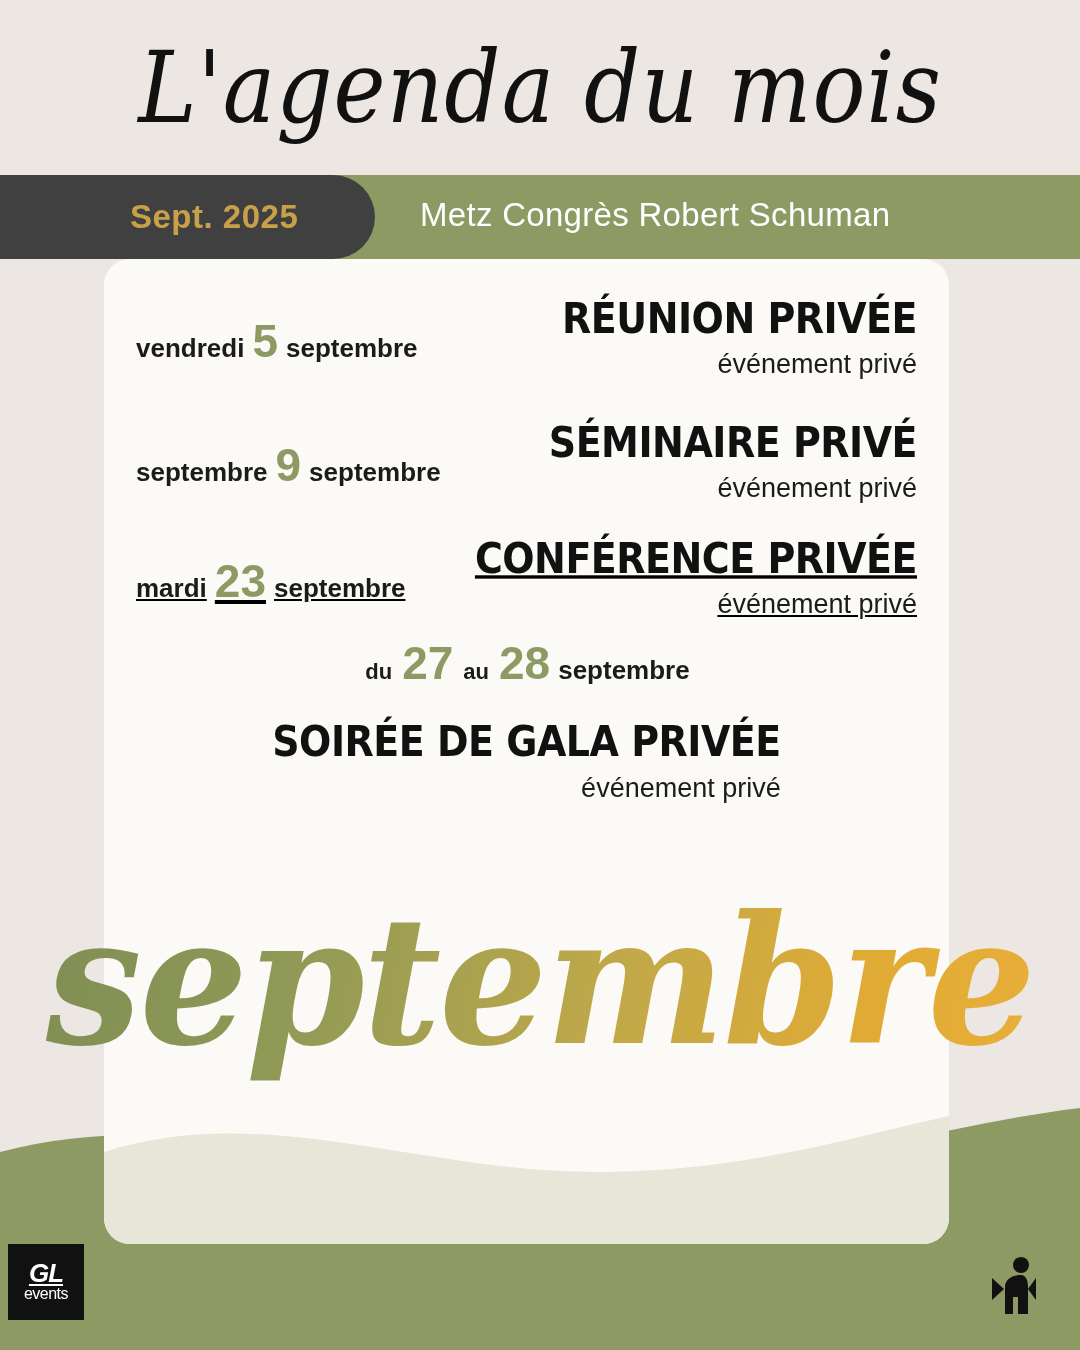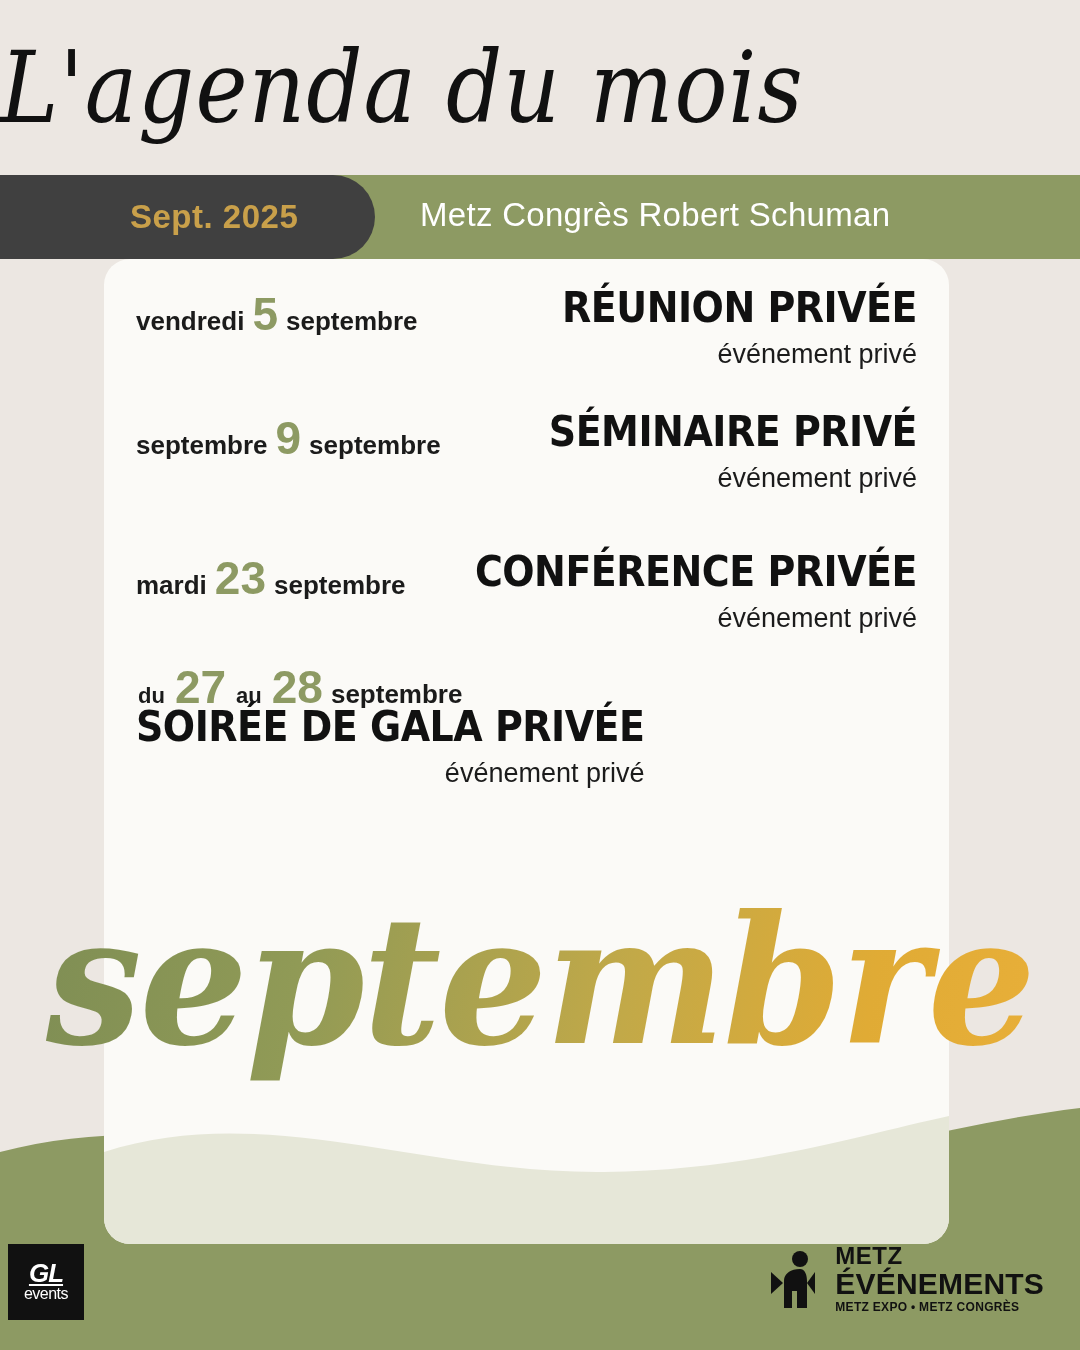--- a/index.html
+++ b/index.html
@@ -9,21 +9,21 @@
     font-family:"Liberation Sans", sans-serif;
     background:#ece7e2;
     overflow:hidden;
     position:relative;
   }
 
   
   .title-band {
     position:absolute; top:0; left:0; width:1080px; height:175px;
     background:#ece7e2;
-    display:flex; align-items:center; 
+    display:flex; align-items:center; justify-content:center;
   }
   .main-title {
     font-family:"DejaVu Serif", serif;
     font-style:italic;
     font-size:88px;
     color:#111111;
     letter-spacing:1px;
     transform:scaleY(1.12);
     white-space:nowrap;
   }
@@ -79,23 +79,24 @@
 
   
   .events {
     position:absolute; top:259px; left:104px; width:845px;
     padding-top:24px;
   }
   .event-row {
     position:relative;
     height:100px;
     display:flex;
-    align-items:flex-start;
+    align-items:center;
     justify-content:space-between;
     padding:0 32px 0 32px;
+    gap:39px;
   }
   .date-col {
     display:flex;
     align-items:baseline;
     white-space:nowrap;
     font-size:26px;
     font-weight:bold;
     color:#1b1b1b;
   }
   .date-col .num {
@@ -133,21 +134,21 @@
   }
   .event-sub {
     font-size:27px;
     color:#1b1b1b;
     margin-top:8px;
   }
 
   
   .row-1 { margin-top:8px; }
   .row-2 { margin-top:24px; }
-  .row-3 { margin-top:40px; }
+  .row-3 { margin-top:16px;text-decoration:underline; }
   .row-4 { margin-top:9px;flex-direction:column; }
 
   
   .month-word {
     position:absolute;
     top:880px; left:0; width:1080px;
     text-align:center;
     font-family:"DejaVu Serif", serif;
     font-style:italic;
     font-size:170px;
@@ -274,18 +275,13 @@
   <span class="ev">events</span>
 </div>
 
 <div class="metz-logo">
   <svg class="metz-mark" viewBox="0 0 56 60" xmlns="http://www.w3.org/2000/svg">
     <circle cx="33" cy="9" r="8" fill="#111111"></circle>
     <path d="M33 19 C23 19 17 24 17 31 L17 58 L25 58 L25 41 L30 41 L30 58 L40 58 L40 31 C40 25 38 19 33 19 Z" fill="#111111"></path>
     <path d="M4 22 L16 33 L4 44 Z" fill="#111111"></path>
     <path d="M48 22 L48 44 L40 33 Z" fill="#111111"></path>
   </svg>
-  <div class="metz-text">
-    <div class="l1">METZ</div>
-    <div class="l2">ÉVÉNEMENTS</div>
-    <div class="l3">METZ EXPO • METZ CONGRÈS</div>
-  </div>
 </div>
 
 </body></html>

